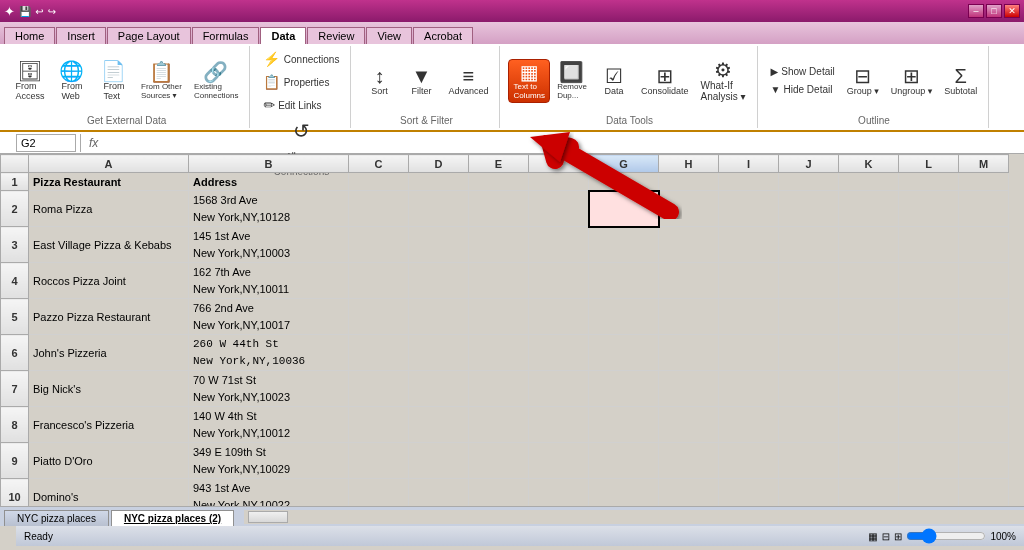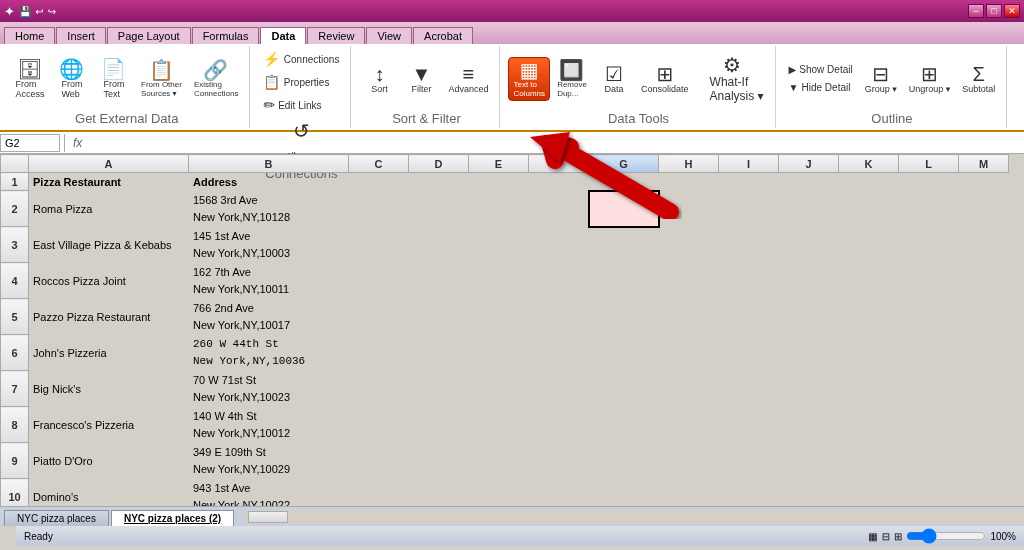--- a/index.html
+++ b/index.html
@@ -66,21 +66,21 @@
     }
     .ribbon-group {
       display: flex;
       flex-direction: column;
       align-items: center;
       border-right: 1px solid #d0d0d0;
       padding: 2px 6px;
       min-width: fit-content;
     }
     .ribbon-group-label {
-      font-size: 13px;
+      font-size: 10px;
       color: #666;
       margin-top: auto;
       padding-top: 2px;
     }
     .ribbon-group-content {
       display: flex;
       align-items: center;
       gap: 2px;
       flex: 1;
     }
@@ -122,21 +122,21 @@
     }
     .highlighted-btn .icon { color: white; }
 
     
     .formula-bar {
       background: white;
       height: 22px;
       display: flex;
       align-items: center;
       border-bottom: 1px solid #aaa;
-      padding: 0 0;
+      padding: 0 16px;
       gap: 4px;
     }
     .cell-ref {
       width: 60px;
       height: 18px;
       border: 1px solid #aaa;
       font-size: 11px;
       padding: 0 4px;
     }
     .formula-divider {
@@ -348,21 +348,21 @@
       <div class="ribbon-btn">
         <span class="icon">☑</span>
         <span>Data</span>
       </div>
       <div class="ribbon-btn">
         <span class="icon">⊞</span>
         <span>Consolidate</span>
       </div>
       <div class="ribbon-btn">
         <span class="icon">⚙</span>
-        <span style="font-size:12px;margin-left:9px;">What-If<br>Analysis ▾</span>
+        <span style="font-size:10px;">What-If<br>Analysis ▾</span>
       </div>
     </div>
     <div class="ribbon-group-label">Data Tools</div>
   </div>
 
   <div class="ribbon-group">
     <div class="ribbon-group-content">
       <div style="display:flex; flex-direction:column; gap:1px; font-size:9px;">
         <div class="ribbon-btn-small">
           <span>▶</span>

